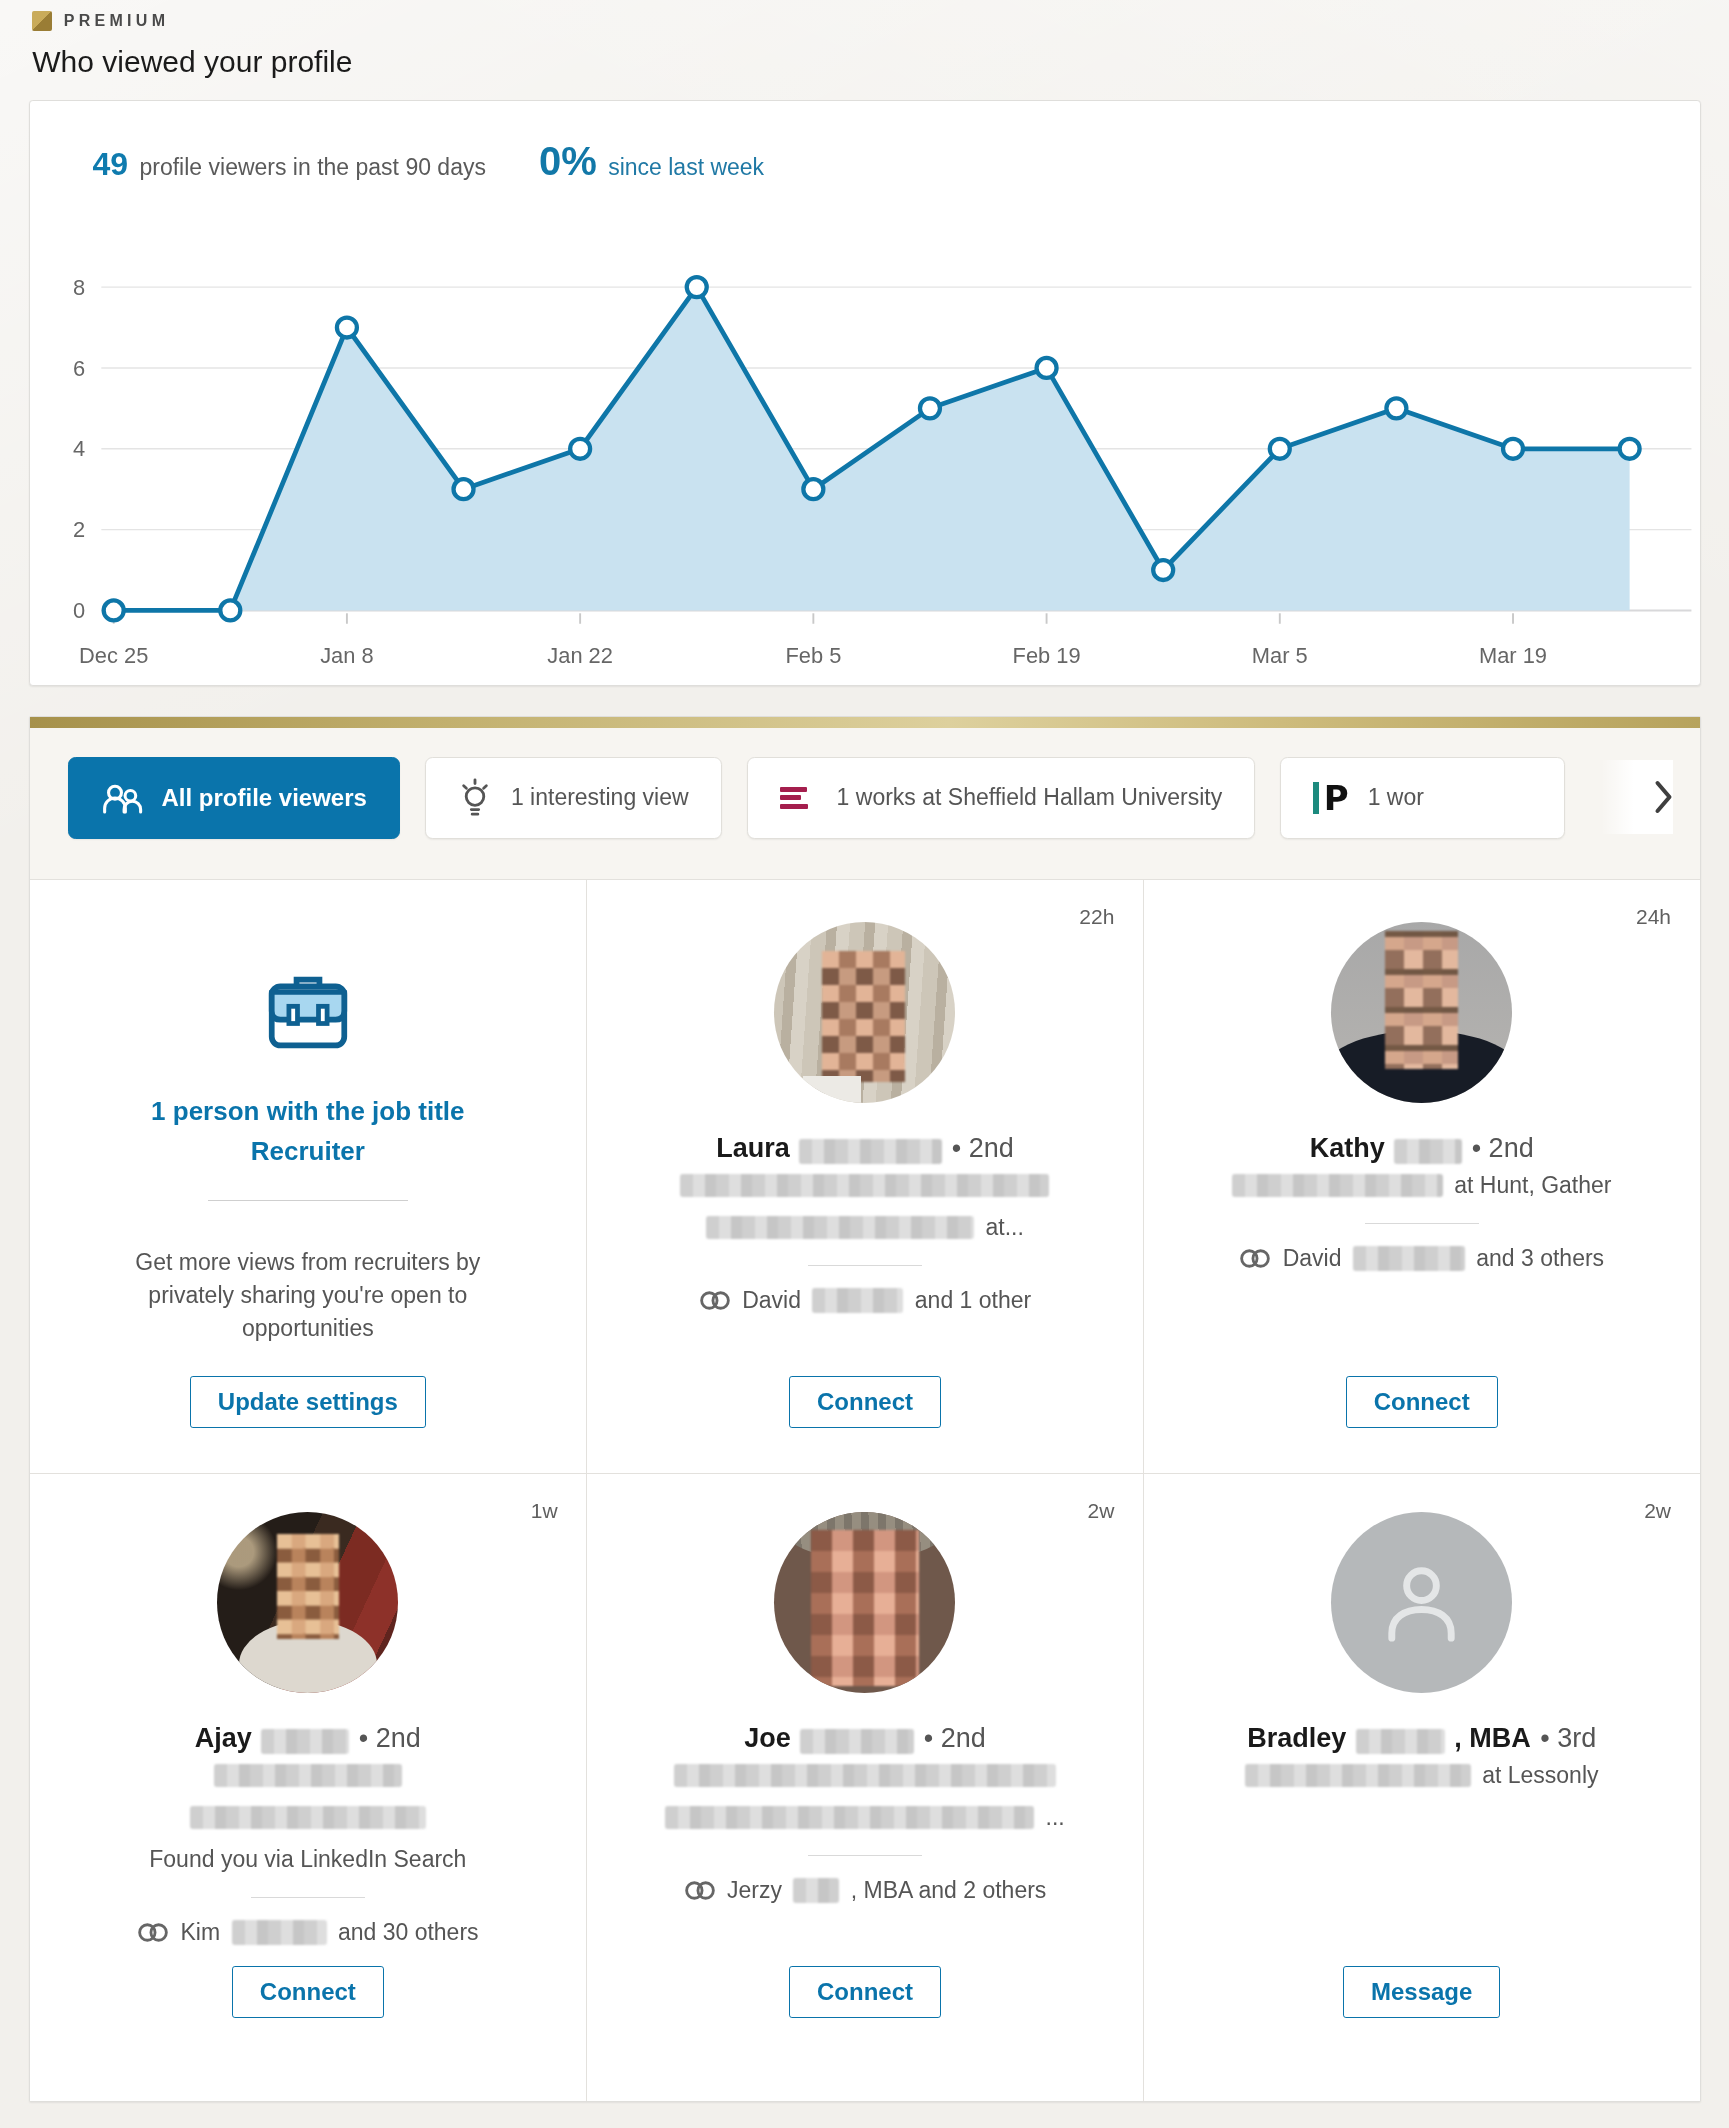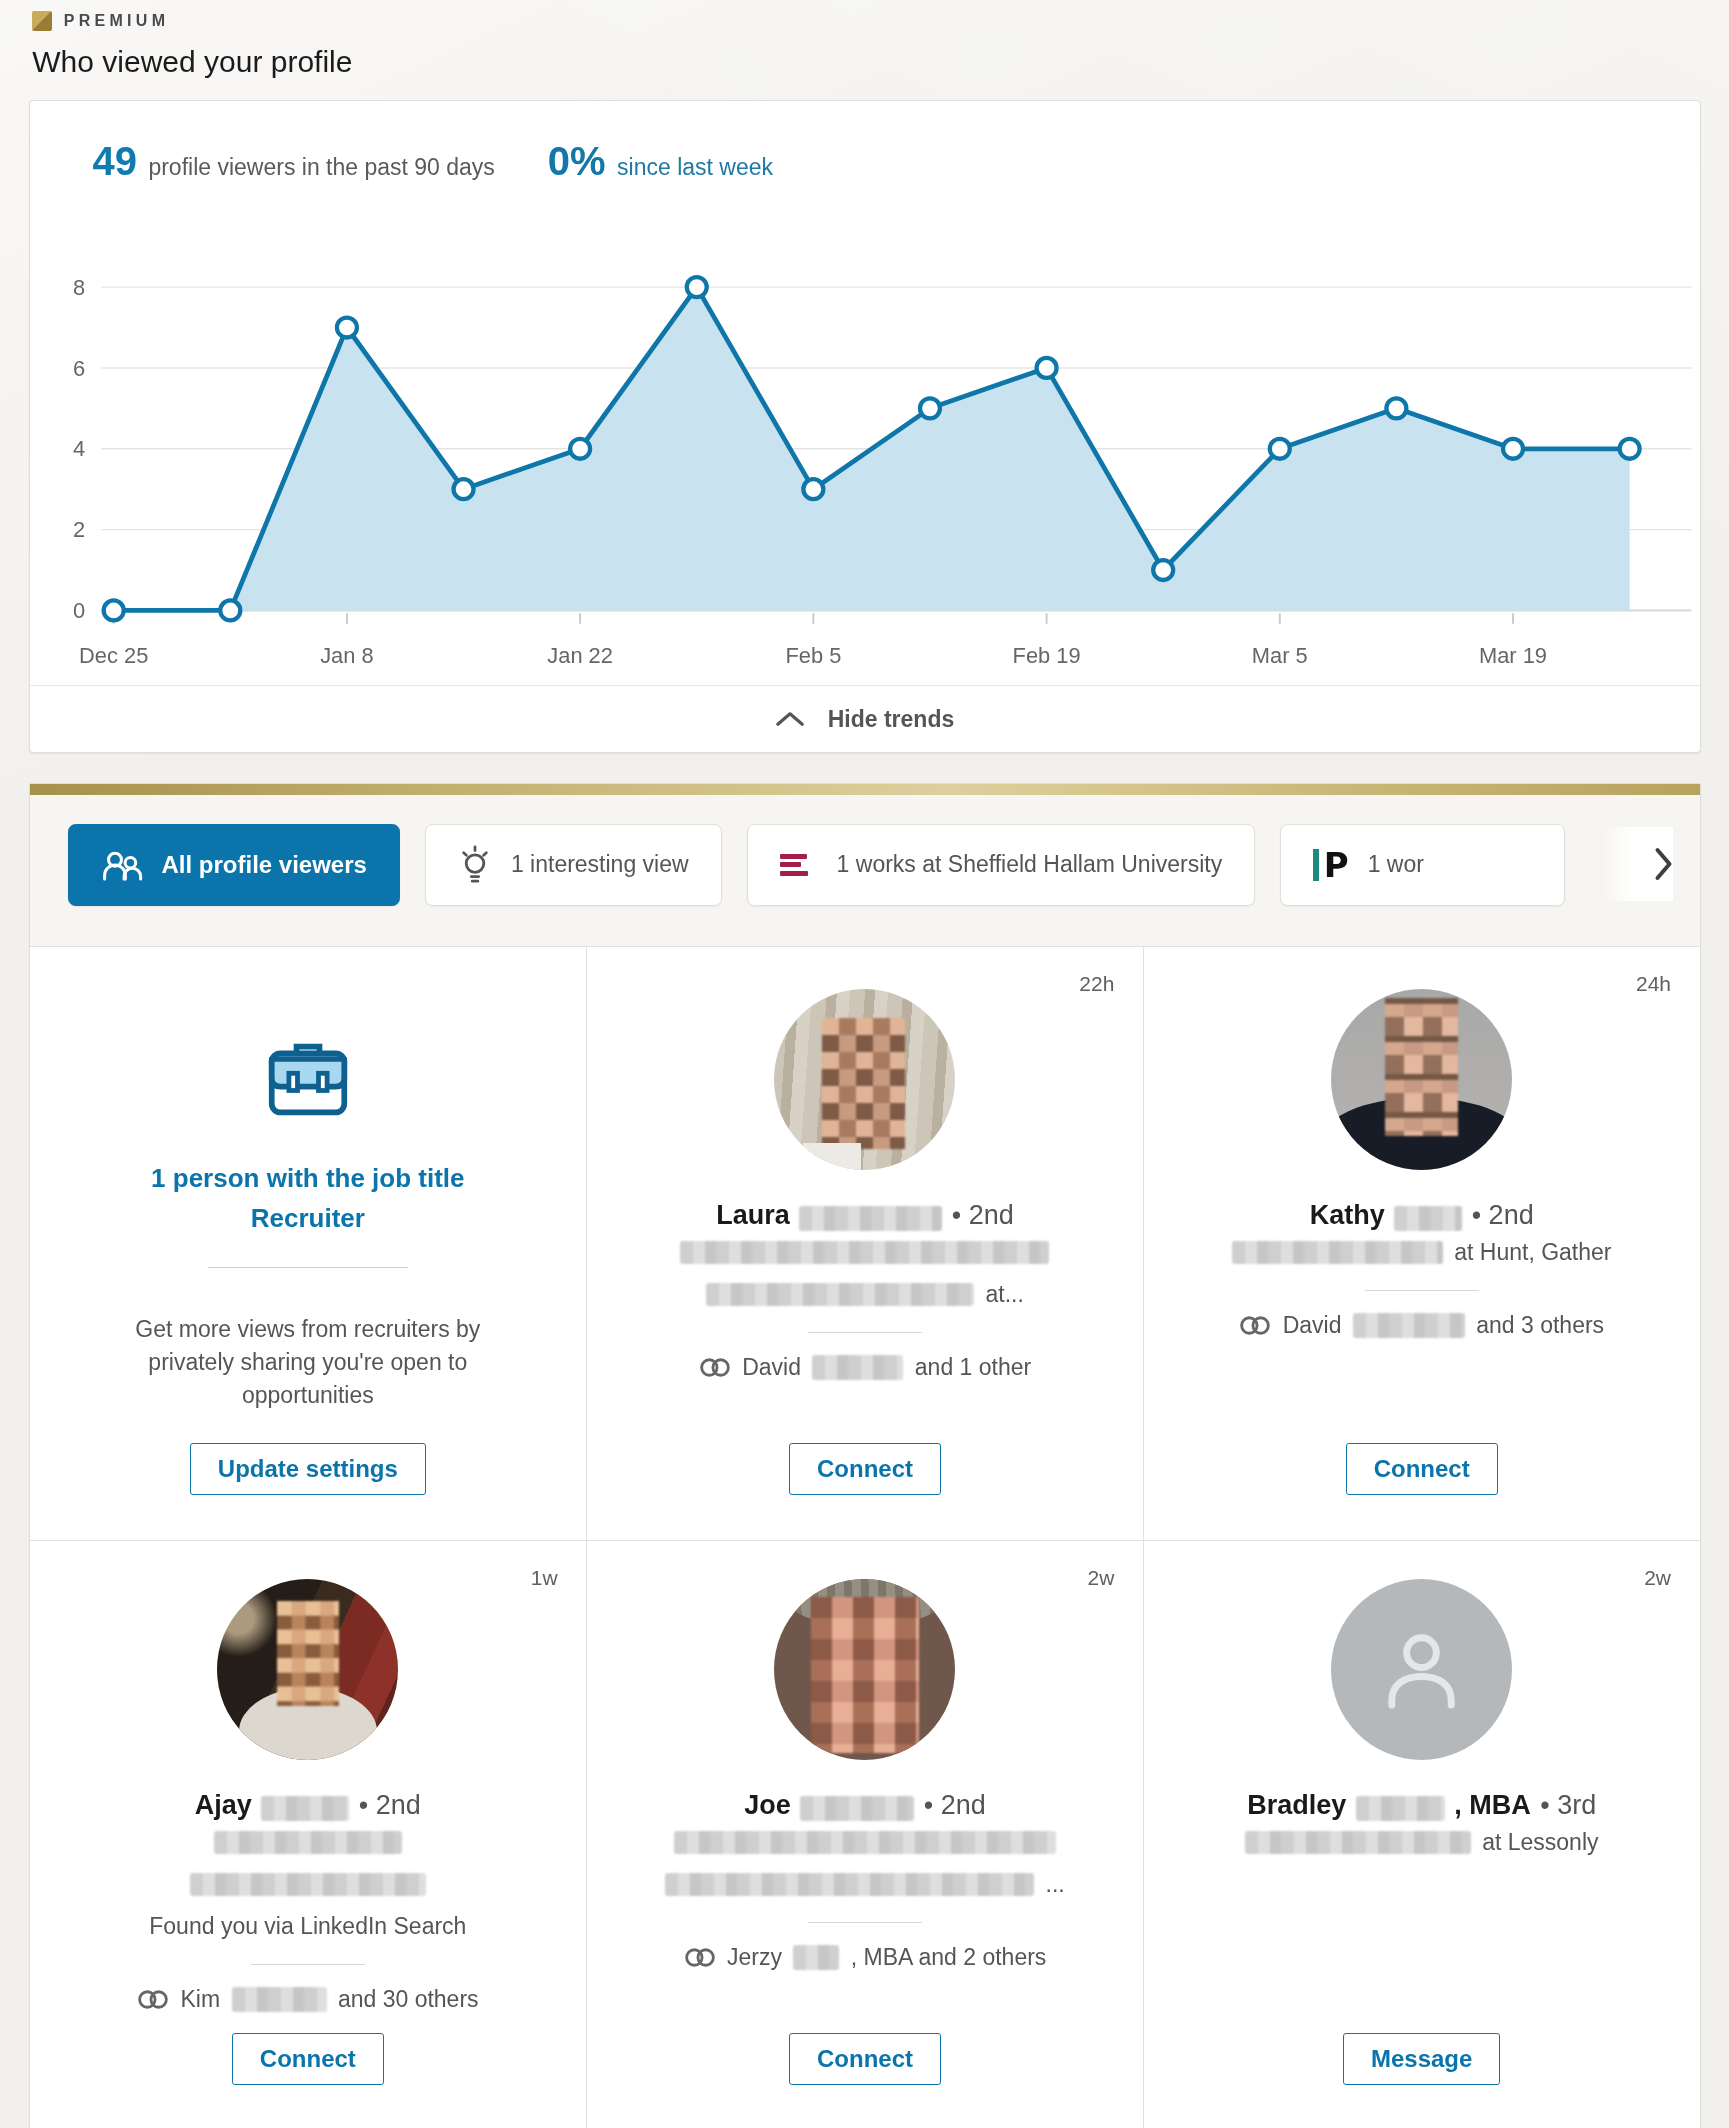--- a/index.html
+++ b/index.html
@@ -24,21 +24,21 @@
   .premium-label { font-size:16px; font-weight:700; letter-spacing:4.3px; color:#4a4a4a; }
   .page-title { font-size:30px; font-weight:500; color:#1b1b1b; margin:13.3px 0 0 3.8px; }
 
   
   .card {
     background:#fff; border:1px solid #dfdedb; border-radius:3.8px;
     box-shadow:0 1px 1.9px rgba(0,0,0,.07);
   }
   .chart-card { margin-top:21px; }
   .stats-row { display:flex; align-items:baseline; padding:38px 0 0 63px; }
-  .stat-count { font-size:40px; font-weight:700; color:#0f7bae; }
+  .stat-count { font-size:32px; font-weight:700; color:#0f7bae; }
   .stat-caption { font-size:23px; color:#5a5a5a; margin-left:11.4px; }
   .stat-delta { font-size:40px; font-weight:700; color:#1278a8; margin-left:53px; }
   .stat-delta-caption { font-size:23px; color:#2079a5; margin-left:11.4px; }
   .chart-wrap { margin-top:3.8px; }
   .trends-footer {
     border-top:1px solid #e7e6e3; height:67px;
     display:flex; align-items:center; justify-content:center; gap:23px; cursor:pointer;
   }
   .trends-footer span { font-size:23px; font-weight:600; color:#555; }
 
@@ -183,26 +183,20 @@
           <circle cx="823.6923076923077" cy="317.5" r="10.5" fill="#fff" stroke="#0e76a8" stroke-width="4.5"></circle>
           <circle cx="946.3076923076923" cy="232.5" r="10.5" fill="#fff" stroke="#0e76a8" stroke-width="4.5"></circle>
           <circle cx="1068.923076923077" cy="190" r="10.5" fill="#fff" stroke="#0e76a8" stroke-width="4.5"></circle>
           <circle cx="1191.5384615384614" cy="402.5" r="10.5" fill="#fff" stroke="#0e76a8" stroke-width="4.5"></circle>
           <circle cx="1314.1538461538462" cy="275" r="10.5" fill="#fff" stroke="#0e76a8" stroke-width="4.5"></circle>
           <circle cx="1436.7692307692307" cy="232.5" r="10.5" fill="#fff" stroke="#0e76a8" stroke-width="4.5"></circle>
           <circle cx="1559.3846153846155" cy="275" r="10.5" fill="#fff" stroke="#0e76a8" stroke-width="4.5"></circle>
           <circle cx="1682" cy="275" r="10.5" fill="#fff" stroke="#0e76a8" stroke-width="4.5"></circle>
         </svg>
     </div>
-    <div class="trends-footer">
-      <svg width="30" height="16" viewBox="0 0 32 17">
-        <polyline points="3,14 16,3 29,14" fill="none" stroke="#555" stroke-width="3.5" stroke-linecap="round" stroke-linejoin="round"></polyline>
-      </svg>
-      <span>Hide trends</span>
-    </div>
   </section>
 
   <section class="viewers-panel">
     <div class="gold-bar"></div>
 
     <div class="pills-row">
       <div class="pill active">
         <svg width="42" height="34" viewBox="0 0 30 24">
           <circle cx="10" cy="8.2" r="4.6" fill="none" stroke="#fff" stroke-width="2.2"></circle>
           <path d="M2.6,22 v-2.6 a7.4,7.4 0 0 1 14.8,0 V22" fill="none" stroke="#fff" stroke-width="2.2" stroke-linecap="round"></path>

